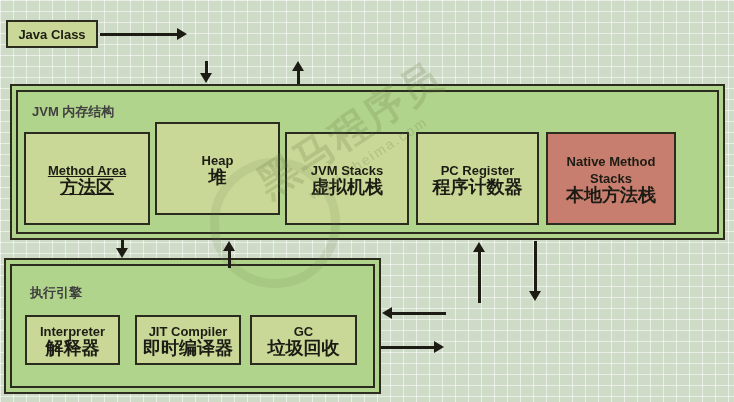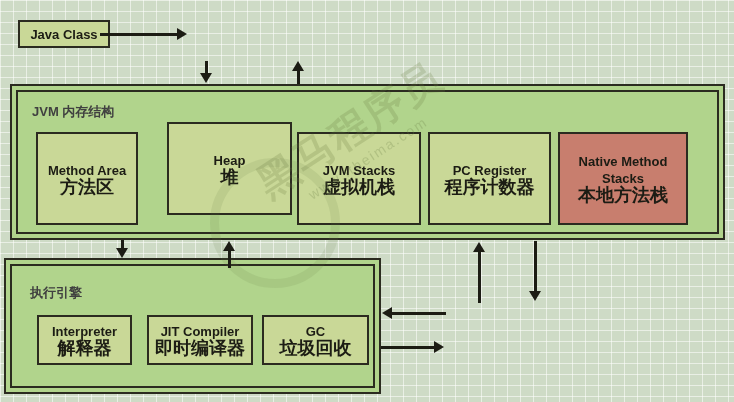--- a/index.html
+++ b/index.html
@@ -17,21 +17,20 @@
   .node{
     position:absolute;
     box-sizing:border-box;
     background:#c9d897;
     border:2px solid #2b2b20;
     display:flex;flex-direction:column;
     align-items:center;justify-content:center;
     text-align:center;
     color:#1c1c14;
     z-index:3;
-    margin-left:12px;
   }
   .node .en{font-weight:bold;font-size:13px;line-height:17px;}
   .node .zh{font-weight:bold;font-size:18px;line-height:17px;}
   .container-box{
     position:absolute;
     box-sizing:border-box;
     background:#b1d48c;
     border:2px solid #2b2b20;
     z-index:1;
   }
@@ -101,21 +100,21 @@
 
   <div class="node" style="left:6px;top:20px;width:92px;height:28px;">
     <div class="en">Java Class</div>
   </div>
 
 
   <div class="container-box" style="left:10px;top:84px;width:715px;height:156px;">
     <div class="inner-frame"></div>
     <div class="container-title" style="left:20px;top:17px;">JVM 内存结构</div>
 
-    <div class="node" style="left:12px;top:46px;width:102px;height:93px;">
+    <div class="node" style="left:12px;top:46px;width:126px;height:93px;text-decoration:underline;">
       <div class="en">Method Area</div>
       <div class="zh">方法区</div>
     </div>
     <div class="node" style="left:143px;top:36px;width:125px;height:93px;">
       <div class="en">Heap</div>
       <div class="zh">堆</div>
     </div>
     <div class="node" style="left:273px;top:46px;width:124px;height:93px;">
       <div class="en">JVM Stacks</div>
       <div class="zh">虚拟机栈</div>

